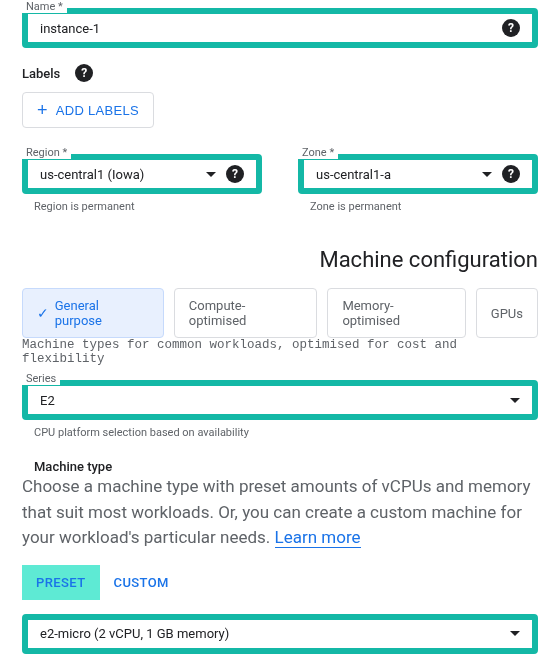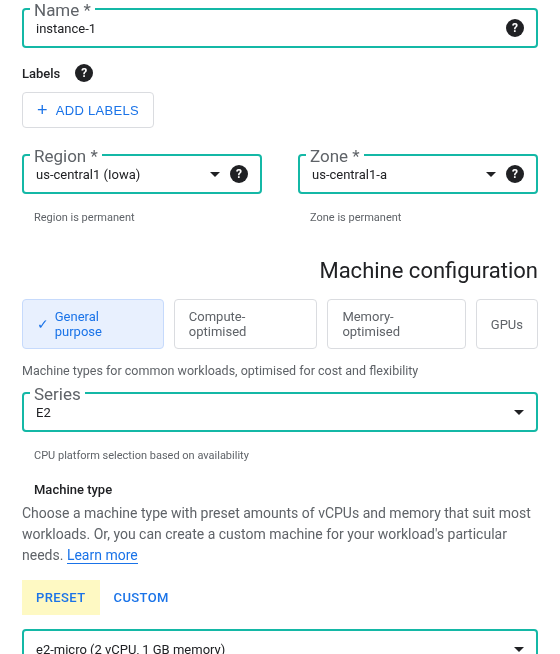--- a/index.html
+++ b/index.html
@@ -5,36 +5,36 @@
   * { box-sizing: border-box; margin: 0; padding: 0; }
   body {
     font-family: Roboto, "Google Sans", Arial, sans-serif;
     background: #fff;
     color: #202124;
     font-size: 14px;
     padding: 0 22px;
     width: 560px;
   }
   .field-label {
-    font-size: 17px;
+    font-size: 11px;
     color: #5f6368;
     font-weight: 400;
     background: #fff;
     padding: 0 4px;
     position: absolute;
     top: -8px;
-    left: 8px;
+    left: 0;
   }
   .input-wrap {
     position: relative;
     margin-top: 8px;
   }
   .input-box {
     width: 100%;
-    border: 2px solid #14b8a6;
+    border: 6px solid #14b8a6;
     border-radius: 4px;
     padding: 1px 12px;
     font-size: 13px;
     color: #202124;
     display: flex;
     align-items: center;
     justify-content: space-between;
     height: 40px;
   }
   .input-box input {
@@ -100,21 +100,21 @@
   }
   .caret {
     width: 0; height: 0;
     border-left: 5px solid transparent;
     border-right: 5px solid transparent;
     border-top: 5px solid #202124;
   }
   .helper-text {
     font-size: 11px;
     color: #5f6368;
-    margin-top: 17px;
+    margin-top: 6px;
     margin-left: 12px;
   }
   h2.machine-config {
     font-size: 22px;
     font-weight: 400;
     color: #202124;
     margin-top: 34px;
     margin-bottom: 16px;
     text-align: right;
   }
@@ -138,50 +138,49 @@
     background: #e8f0fe;
     color: #1a73e8;
   }
   .check-icon {
     color: #1a73e8;
     font-size: 14px;
   }
   .desc-text {
     font-size: 12.5px;
     color: #5f6368;
-    margin-top: 14px;
+    font-family: Liberation Mono, monospace;
   }
   .series-wrap { margin-top: 14px; }
   .sub-heading {
     font-size: 13px;
     font-weight: 500;
     margin-top: 20px;
     margin-left: 12px;
   }
   .body-text {
-    font-size: 14px;
-    color: #5f6368;
-    margin-top: 6px;
+    font-size: 17px;
+    color: #5f6368;
     line-height: 1.5;
   }
   .link { color: #1a73e8; border-bottom: 1px solid #1a73e8; cursor: pointer; }
   .preset-tabs {
     display: flex;
     margin-top: 14px;
   }
   .preset-tab {
     padding: 10px 14px;
     font-size: 13px;
     font-weight: 500;
     color: #1a73e8;
     cursor: pointer;
     letter-spacing: 0.4px;
   }
   .preset-tab.active {
-    background: #fef9c3;
+    background: #5eead4;
   }
   .machine-dropdown {
     margin-top: 14px;
   }
 </style>
 </head>
 <body>
 
 
 

